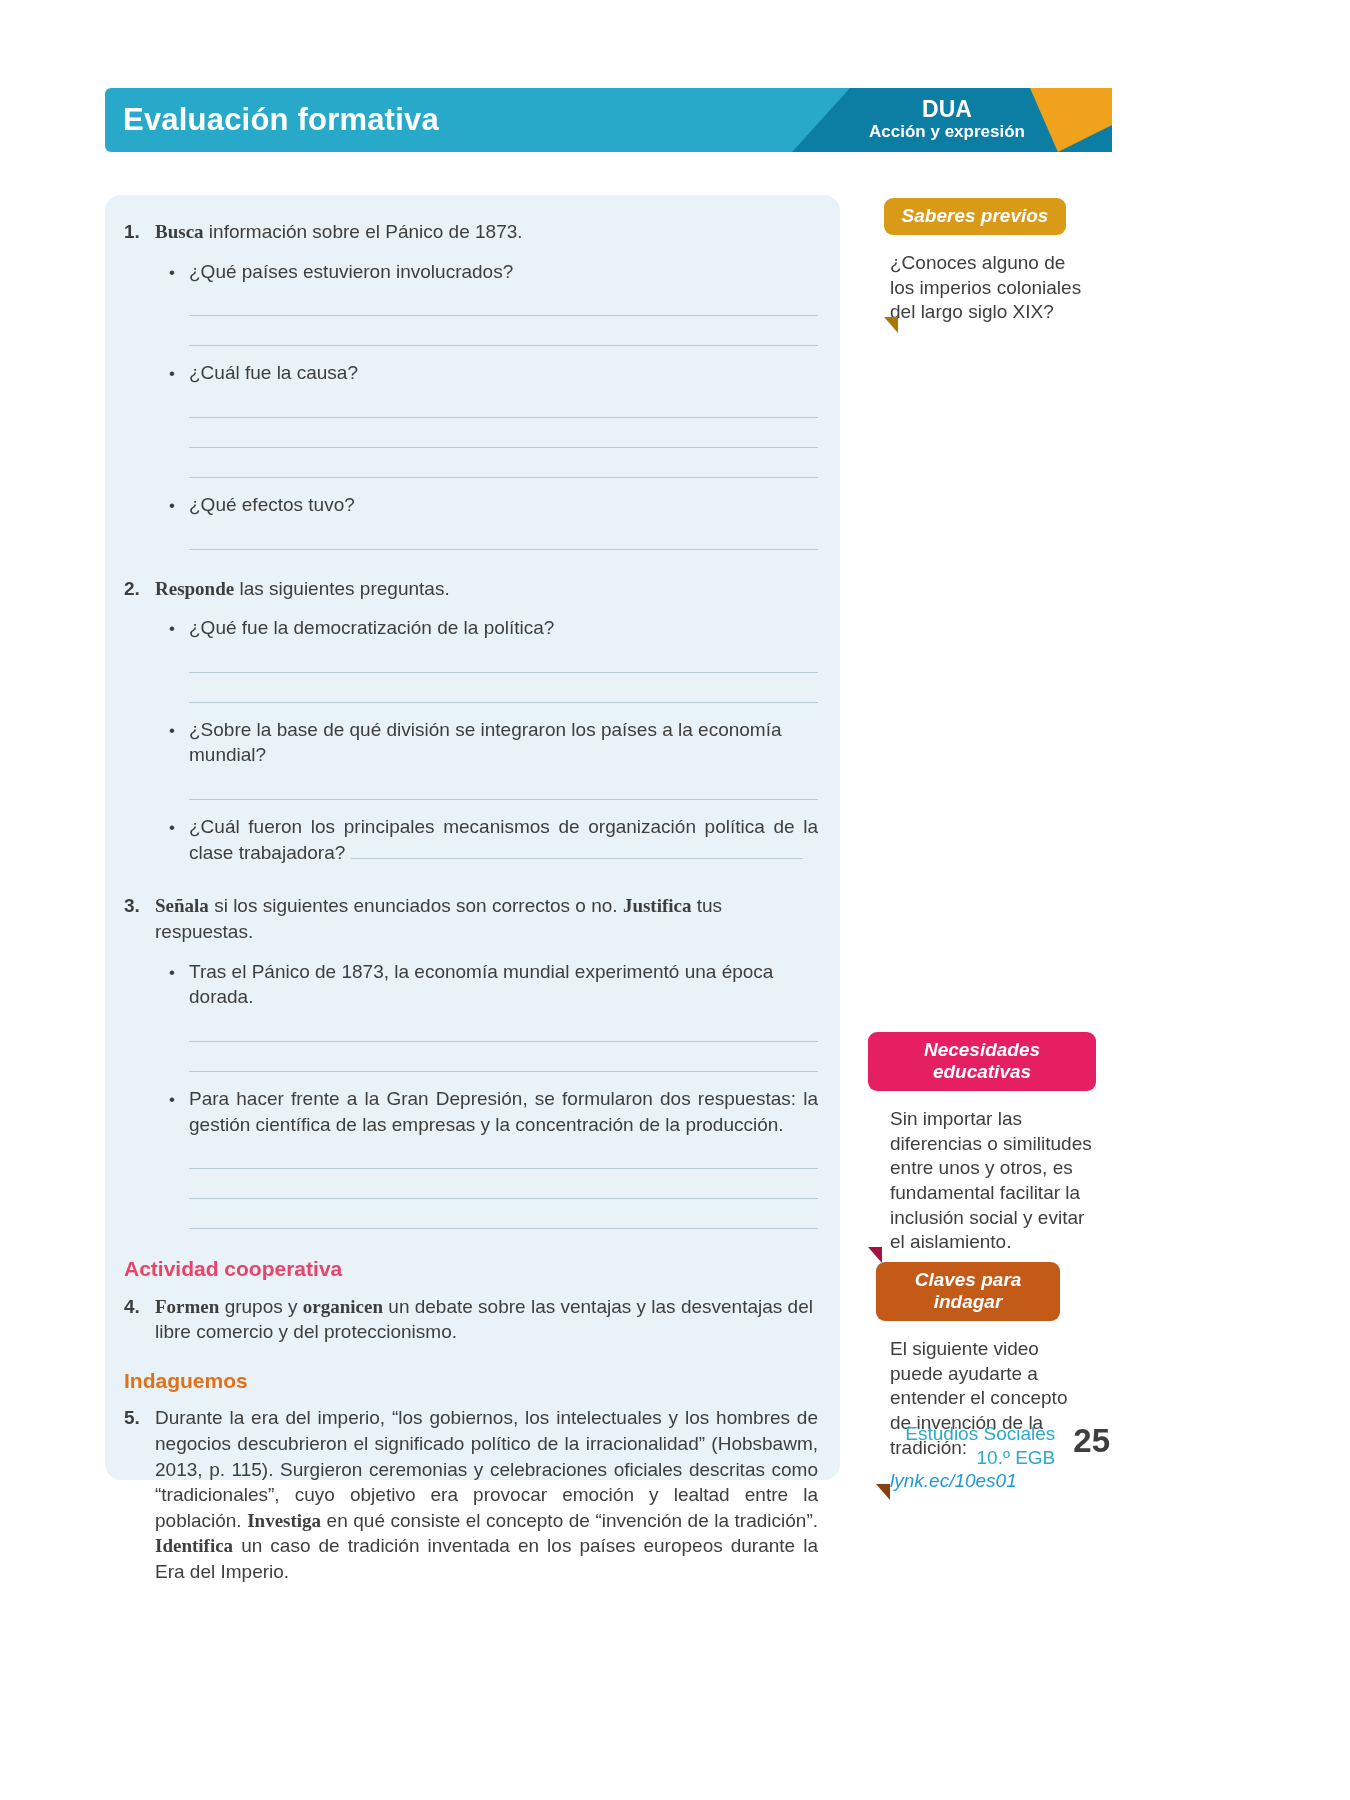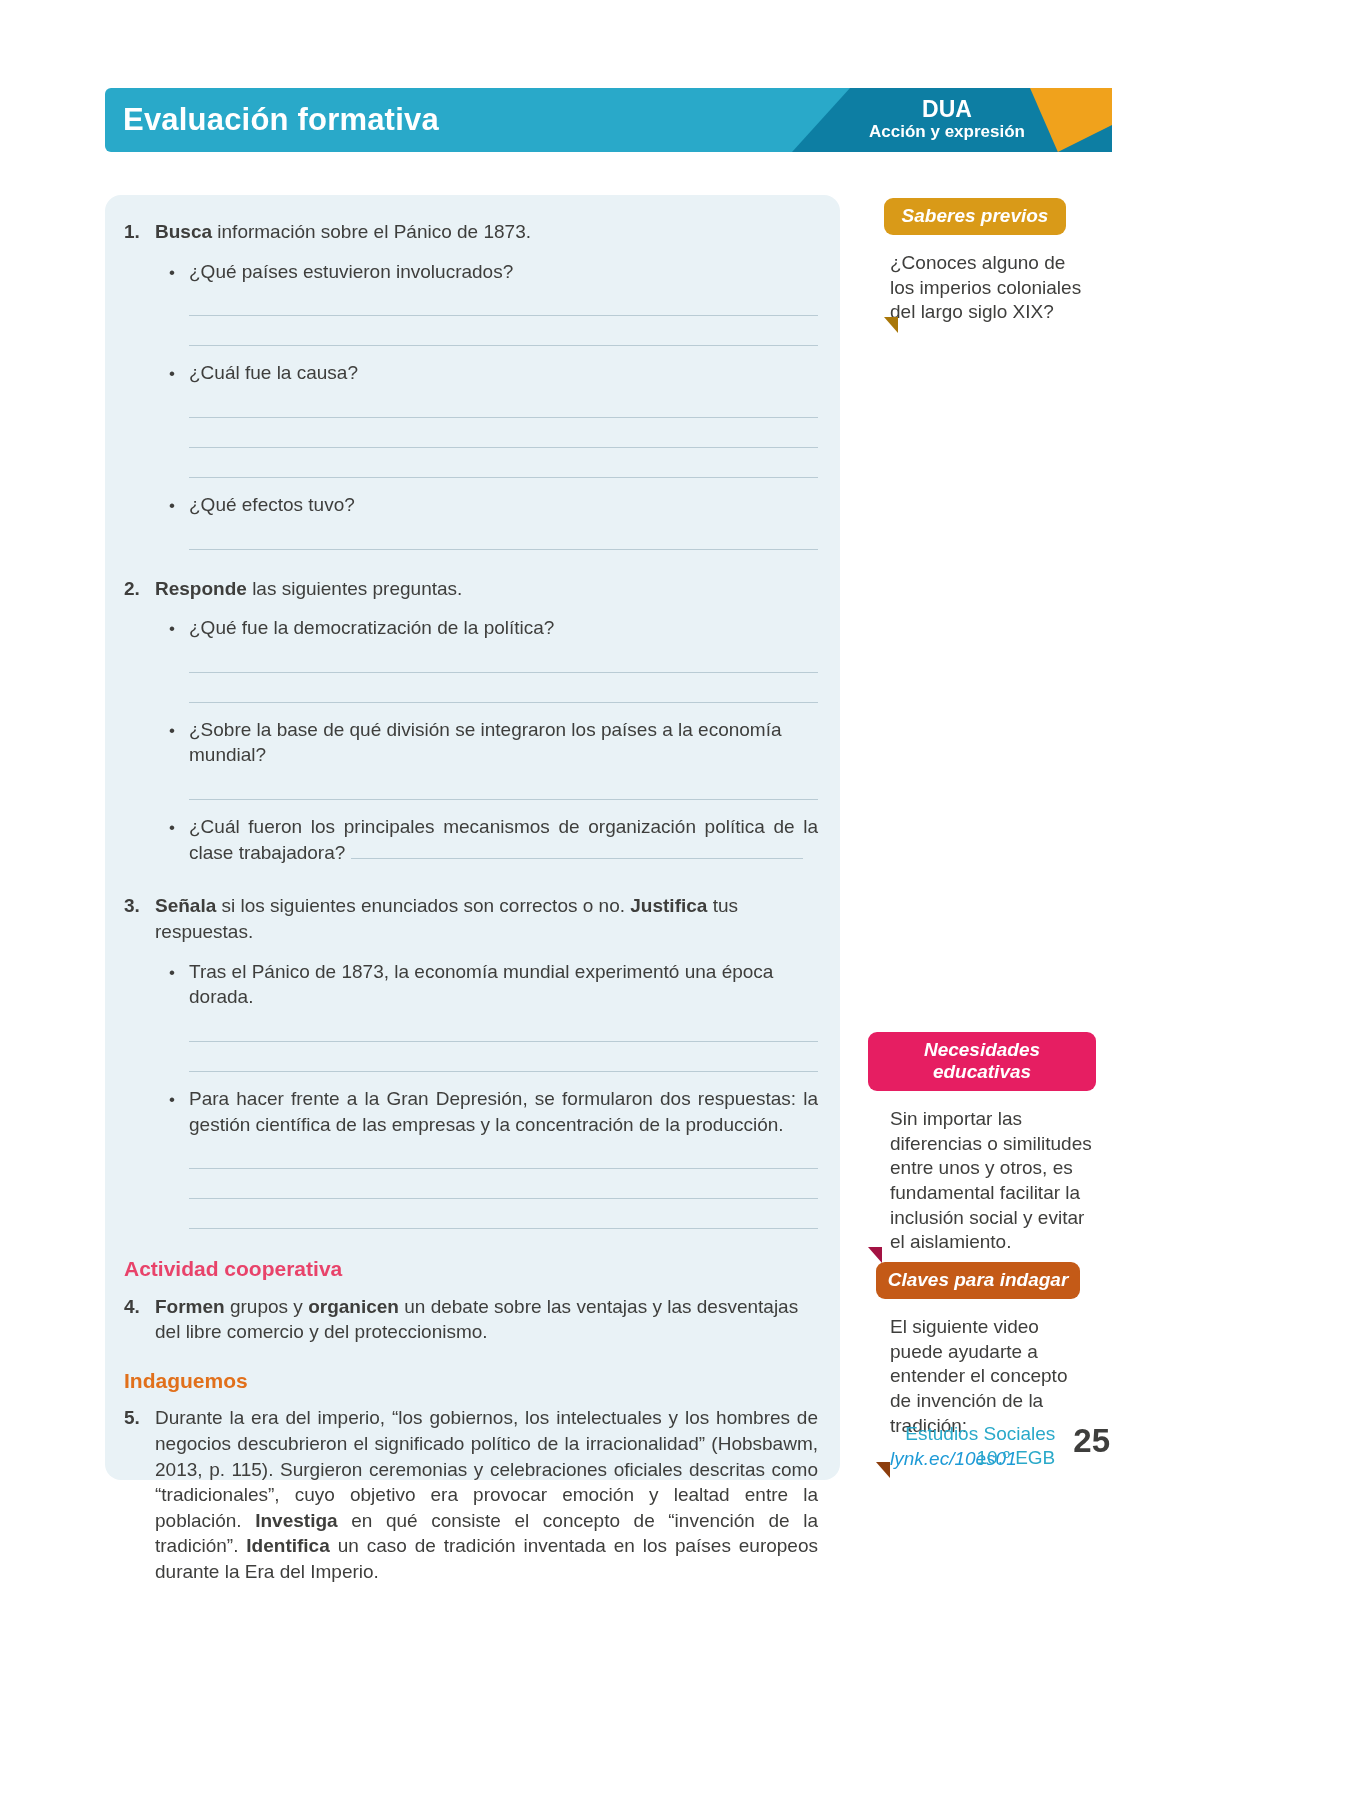--- a/index.html
+++ b/index.html
@@ -22,21 +22,21 @@
                  clip-path:polygon(0 0, 100% 0, 100% 58%, 34% 100%); }
 
   
   .worksheet { position:absolute; left:105px; top:195px; width:735px; height:1285px;
                background:#e9f2f6; border-radius:16px; padding:24px 22px 20px 16px;
                font-size:19px; line-height:1.35; }
   .item { display:flex; margin-bottom:26px; }
   .num { flex:0 0 34px; width:34px; font-weight:bold; padding-left:3px; }
   .ibody { flex:1; min-width:0; }
   .lead { margin-bottom:6px; }
-  b { font-weight:bold; }
+  b { font-weight:bold;font-family:Liberation Serif, serif; }
 
   .bullet { display:flex; margin-top:14px; }
   .dot { flex:0 0 34px; width:34px; text-align:center; }
   .dot::before { content:"•"; font-size:17px; }
   .bbody { flex:1; min-width:0; }
   .q { margin-bottom:2px; }
   .justify { text-align:justify; }
   .rule { height:30px; border-bottom:1.5px solid #b9cbd4; }
   .inline-rule { display:inline-block; width:452px; border-bottom:1.5px solid #b9cbd4; height:2px; }
 
@@ -47,21 +47,21 @@
 
   
   .callout { position:absolute; width:242px; }
   .co-saberes { left:868px; top:198px; }
   .co-necesidades { left:868px; top:1032px; }
   .co-claves { left:868px; top:1262px; }
   .tab { position:relative; display:block; color:#ffffff; font-weight:bold; font-size:19px;
          text-align:center; border-radius:9px; padding:7px 10px 8px; z-index:2;font-style:italic; }
   .tab-saberes { background:#d99a18; margin-left:16px; width:182px; }
   .tab-necesidades { background:#e61e62; margin-left:0; width:228px; }
-  .tab-claves { background:#c45a17; margin-left:8px; width:204px; }
+  .tab-claves { background:#c45a17; margin-left:8px; width:184px; }
   .fold { position:absolute; bottom:-8px; width:0; height:0; z-index:1;
           border-left:14px solid transparent; }
   .fold-saberes { left:16px; border-top:16px solid #a97709; }
   .fold-necesidades { left:0; border-top:16px solid #a31243; }
   .fold-claves { left:8px; border-top:16px solid #8c3d0c; }
   .co-text { margin:16px 0 0 22px; width:202px; font-size:19px; line-height:1.3; color:#3e3e3c; }
   .co-link { display:inline-block; margin:10px 0 0 22px; font-size:19px; font-style:italic;
              color:#1d9ad6; text-decoration:none; }
 
   

